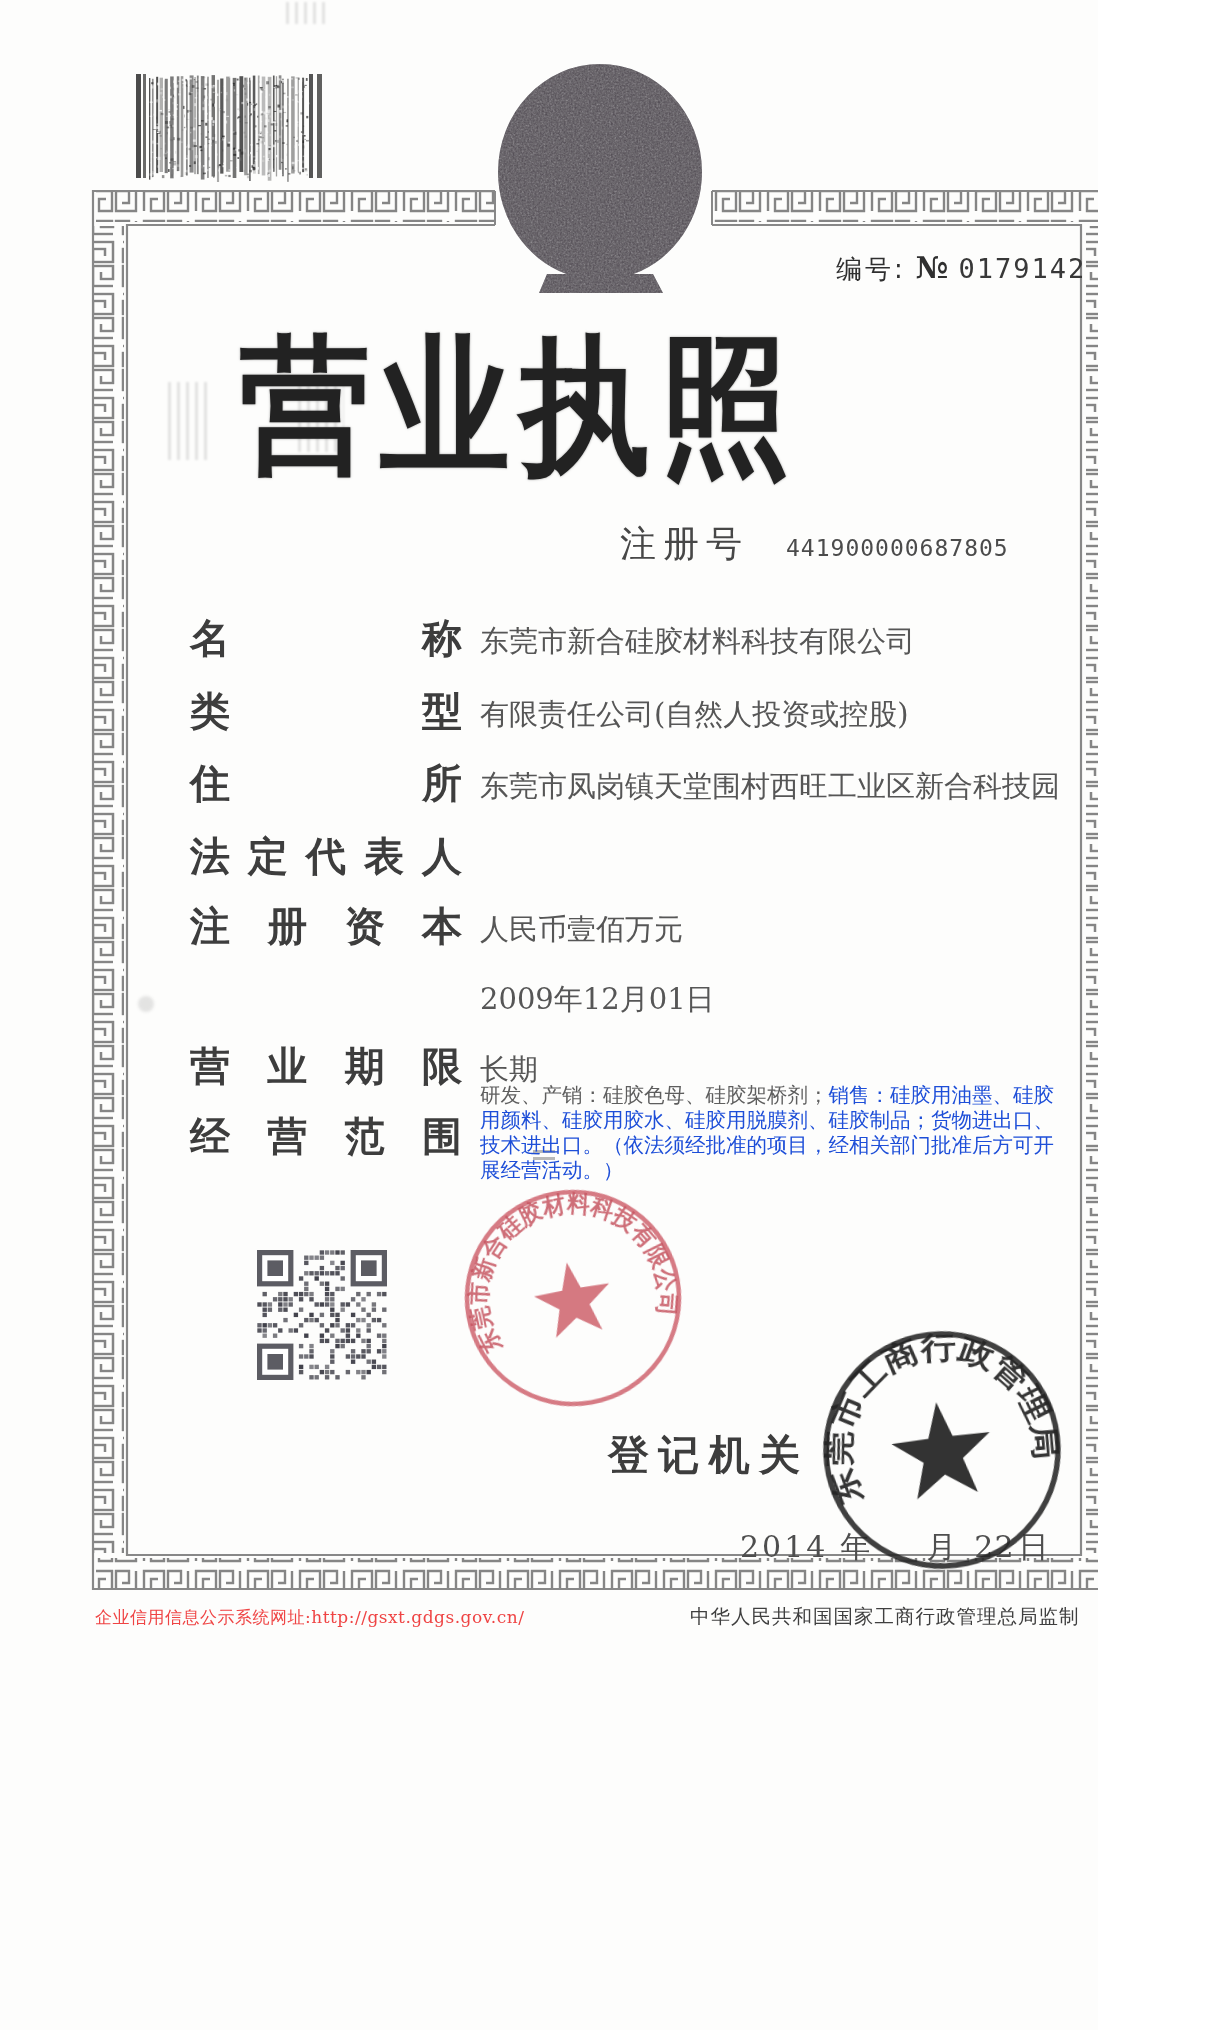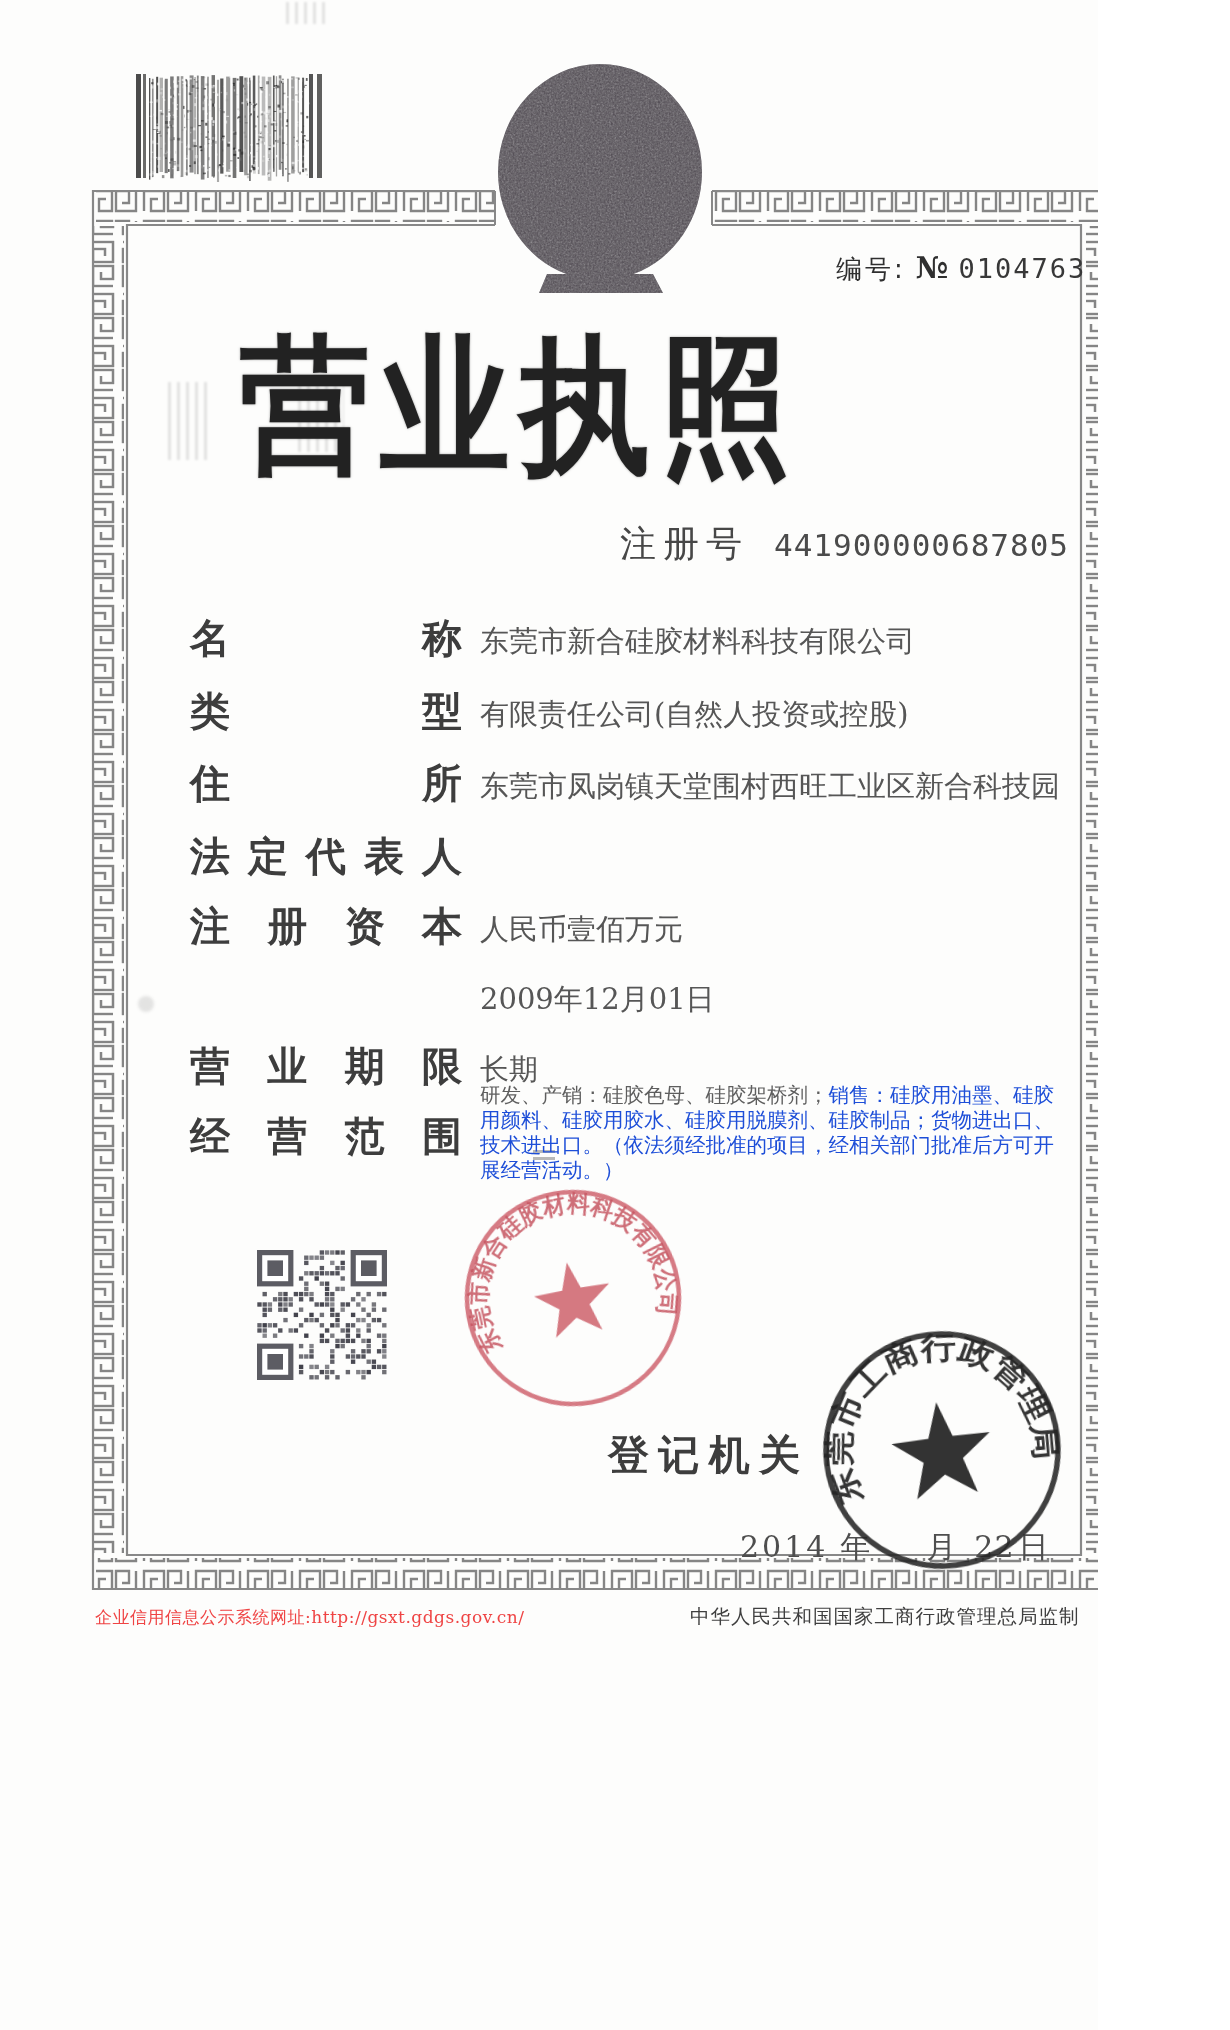--- a/index.html
+++ b/index.html
@@ -24,21 +24,21 @@
   .serial .digits{font-size:27px;font-family:"DejaVu Sans Mono",monospace;letter-spacing:2px;color:#383838;}
 
   .title{left:240px;top:332px;width:560px;font-size:130px;line-height:1;font-weight:900;
          font-family:"DejaVu Sans",sans-serif;color:#222;letter-spacing:10px;
          transform:scaleY(1.14);transform-origin:top left;text-shadow:0 0 2px rgba(45,45,45,.55);
          white-space:nowrap;z-index:3;}
 
   .regno{left:620px;top:520px;display:flex;align-items:baseline;z-index:3;}
   .regno .lbl{width:122px;font-size:36px;color:#474747;text-align:justify;text-align-last:justify;
               font-family:"DejaVu Serif",serif;}
-  .regno .num{margin-left:32px;font-size:31px;letter-spacing:1px;color:#4b4b4b;
+  .regno .num{margin-left:44px;font-size:23px;letter-spacing:1px;color:#4b4b4b;
               font-family:"DejaVu Sans Mono",monospace;}
 
   .row{z-index:3;}
   .field-label{left:190px;width:272px;font-size:40px;font-weight:600;color:#3d3d3d;
                text-align:justify;text-align-last:justify;line-height:1.15;
                font-family:"DejaVu Serif",serif;}
   .field-value{left:480px;width:600px;font-size:29px;color:#565656;line-height:1.2;
                font-family:"DejaVu Serif",serif;white-space:nowrap;}
   .scope-text{left:480px;top:1083px;width:592px;font-size:20.5px;line-height:1.22;
               color:#5e5e5e;white-space:normal;z-index:3;}
@@ -647,21 +647,21 @@
     </defs>
     <g clip-path="url(#embClip)">
       <rect x="0" y="0" width="210" height="235" fill="#49434b"></rect>
       <rect x="0" y="0" width="210" height="235" filter="url(#grainF)" opacity="0.5"></rect>
     </g>
   </svg>
 
   <div class="abs serial">
     <span class="zh">编号:</span>
     <span class="no-mark">№</span>
-    <span class="digits">0104763</span>
+    <span class="digits">0179142</span>
   </div>
 
   <svg class="abs border-frame" viewBox="0 0 1034 1410">
     <defs>
       <pattern id="mh" width="52" height="30" patternUnits="userSpaceOnUse">
         <path d="M4,25 V5 H24 V25 H11 V13 H18" fill="none" stroke="#6b6b6b" stroke-width="2.4"></path>
         <path d="M48,5 V25 H28 V5 H41 V17 H34" fill="none" stroke="#6b6b6b" stroke-width="2.4"></path>
       </pattern>
       <pattern id="mv" width="52" height="30" patternUnits="userSpaceOnUse" patternTransform="rotate(90)">
         <path d="M4,25 V5 H24 V25 H11 V13 H18" fill="none" stroke="#6b6b6b" stroke-width="2.4"></path>

